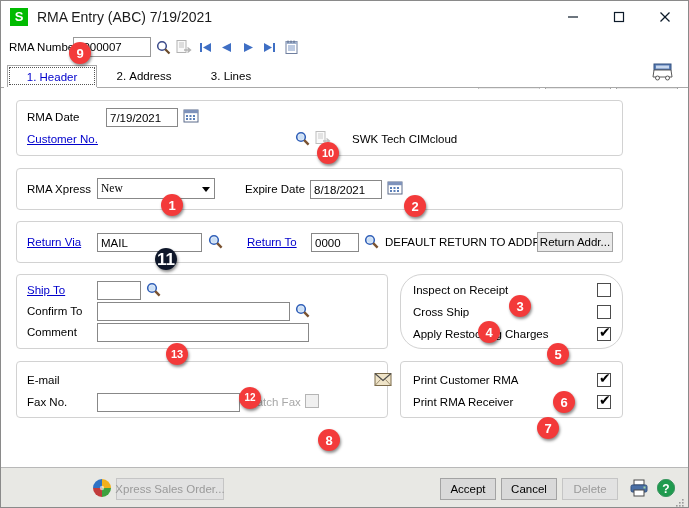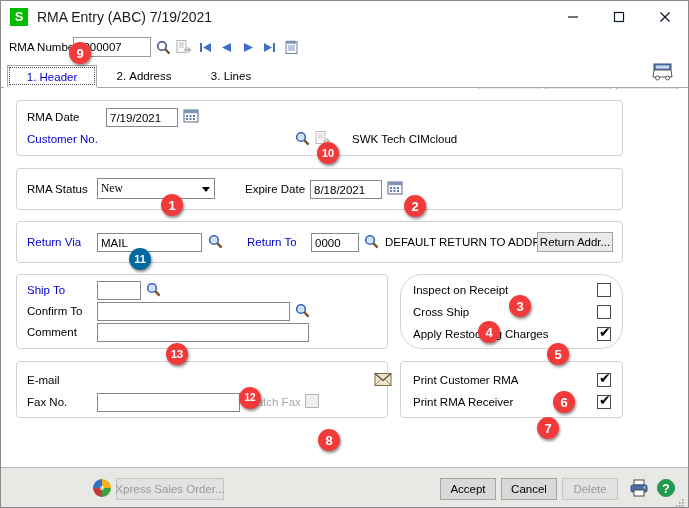--- a/index.html
+++ b/index.html
@@ -141,20 +141,21 @@
   }
 
   .lbl {
     position: absolute;
     font-size: 11.5px;
     color: #000;
     white-space: nowrap;
   }
   .lbl.link {
     color: #0000cc;
+    text-decoration: underline;
     cursor: pointer;
   }
   .lbl.dim { color: #a8a8a8; }
 
   .fld {
     position: absolute;
     border: 1px solid #888;
     background: #ffffff;
     font-size: 11.5px;
     font-family: "Liberation Sans", sans-serif;
@@ -399,21 +400,21 @@
           <line x1="4" y1="4" x2="9" y2="4" stroke="#cccccc"></line>
           <line x1="4" y1="6" x2="9" y2="6" stroke="#cccccc"></line>
           <line x1="4" y1="8" x2="9" y2="8" stroke="#cccccc"></line>
           <path d="M9 11 L15 11 M12.5 8.5 L15.5 11 L12.5 13.5" fill="none" stroke="#bdbdbd" stroke-width="1.4"></path>
         </svg>
       </div>
       <div class="lbl" style="left:335px; top:32px;">SWK Tech CIMcloud</div>
     </div>
 
     <div class="panel" style="left:13px; top:79px; width:607px; height:42px;">
-      <div class="lbl" style="left:10px; top:14px;">RMA Status</div>
+      <div class="lbl" style="left:10px; top:14px;">RMA Xpress</div>
       <div class="combo" style="left:80px; top:9px; width:118px;font-family:Liberation Serif, serif;">
         <span>New</span>
         <span class="arrow"></span>
       </div>
       <div class="lbl" style="left:228px; top:14px;">Expire Date</div>
       <input class="fld" style="left: 293px; top: 11px; width: 72px;" value="8/18/2021">
       <div class="icon-sm" style="left:370px; top:11px;">
         <svg width="16" height="16" viewBox="0 0 16 16">
           <rect x="1" y="2" width="14" height="12" fill="#ffffff" stroke="#5a6a8a"></rect>
           <rect x="1" y="2" width="14" height="3.2" fill="#7f93bb"></rect>
@@ -579,18 +580,18 @@
       <div class="badge" style="left: 160px; top: 193px; width: 22px; height: 22px; font-size: 13px; background: rgb(243, 58, 58);">1</div>
       <div class="badge" style="left: 403px; top: 194px; width: 22px; height: 22px; font-size: 13px; background: rgb(243, 58, 58);">2</div>
       <div class="badge" style="left: 508px; top: 294px; width: 22px; height: 22px; font-size: 13px; background: rgb(243, 58, 58);">3</div>
       <div class="badge" style="left: 477px; top: 320px; width: 22px; height: 22px; font-size: 13px; background: rgb(243, 58, 58);">4</div>
       <div class="badge" style="left: 546px; top: 342px; width: 22px; height: 22px; font-size: 13px; background: rgb(243, 58, 58);">5</div>
       <div class="badge" style="left: 552px; top: 390px; width: 22px; height: 22px; font-size: 13px; background: rgb(243, 58, 58);">6</div>
       <div class="badge" style="left: 536px; top: 416px; width: 22px; height: 22px; font-size: 13px; background: rgb(243, 58, 58);">7</div>
       <div class="badge" style="left: 317px; top: 428px; width: 22px; height: 22px; font-size: 13px; background: rgb(243, 58, 58);">8</div>
       <div class="badge" style="left: 68px; top: 41px; width: 22px; height: 22px; font-size: 13px; background: rgb(243, 58, 58);">9</div>
       <div class="badge" style="left: 316px; top: 141px; width: 22px; height: 22px; font-size: 11px; background: rgb(243, 58, 58);">10</div>
-      <div class="badge" style="left: 128px; top: 247px; width: 22px; height: 22px; font-size: 11px; background: #0369a1;">11</div>
+      <div class="badge" style="left: 154px; top: 247px; width: 22px; height: 22px; font-size: 17px; background: #0f172a;">11</div>
       <div class="badge" style="left: 238px; top: 386px; width: 22px; height: 22px; font-size: 10px; background: rgb(243, 58, 58);">12</div>
       <div class="badge" style="left: 165px; top: 342px; width: 22px; height: 22px; font-size: 11px; background: rgb(243, 58, 58);">13</div>
     </div>
 
 </div>
 
 </body></html>

